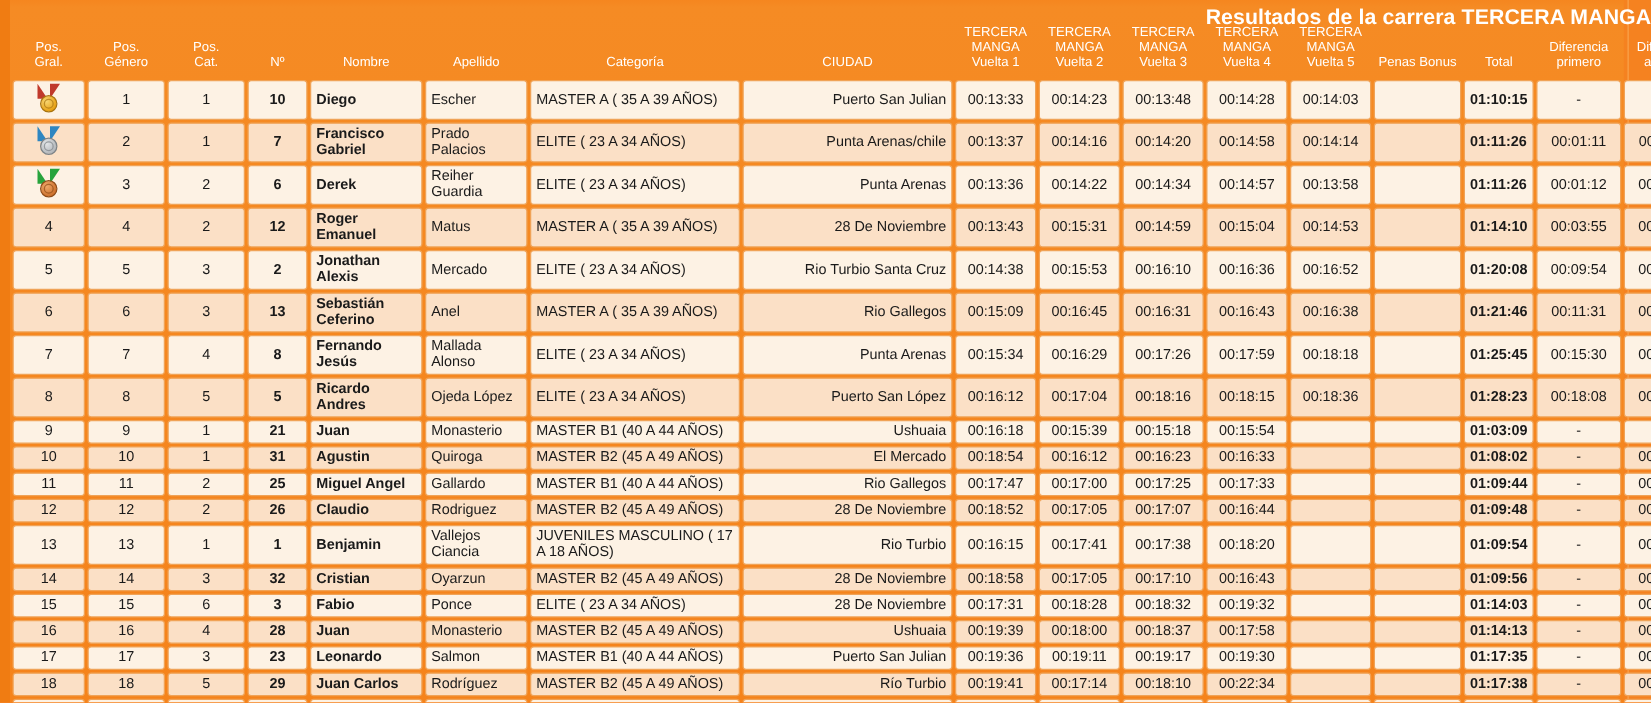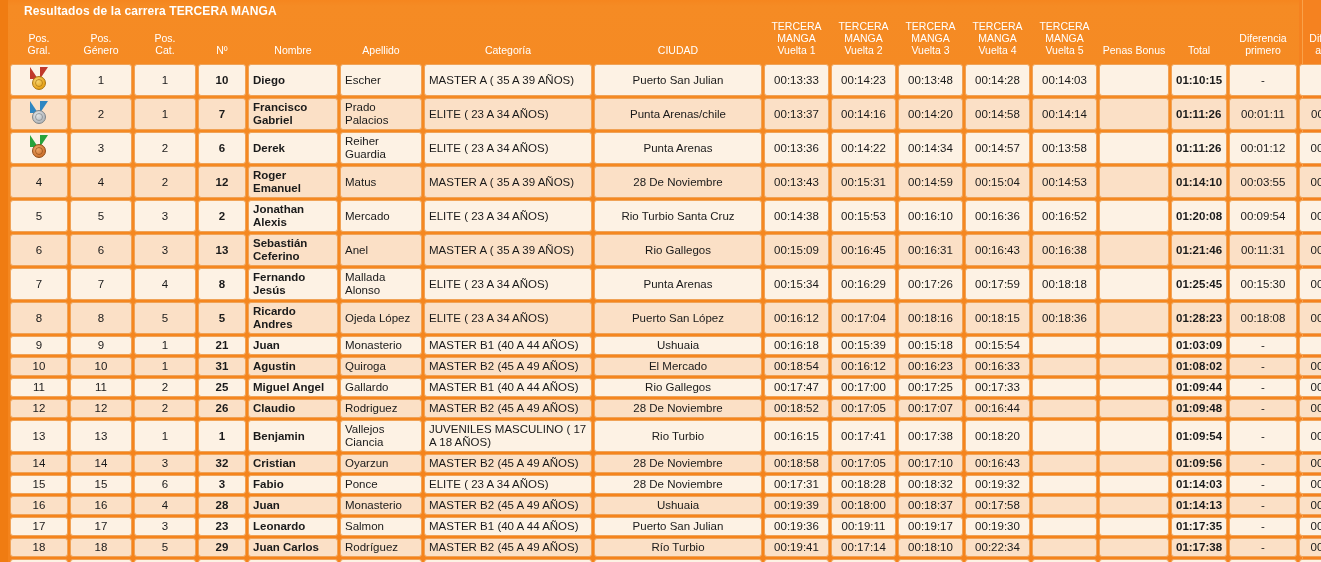--- a/index.html
+++ b/index.html
@@ -39,23 +39,23 @@
     position: absolute;
     left: 3px; top: 0; bottom: 0;
     width: 1px;
     background: #F9A24B;
   }
 
   .caption {
     position: absolute;
     left: 0; right: 0;
     top: 4px;
-    text-align: left;
+    text-align: right;
     color: #FFFFFF;
-    font-size: 12px;
+    font-size: 17px;
     font-weight: bold;
     letter-spacing: .1px;
     padding-left: 24px;
   }
 
   table.results {
     position: absolute;
     left: 8px;
     top: 0;
     width: 1292px;
@@ -96,21 +96,21 @@
   }
 
   
   td.c-center { text-align: center; }
 
   td.col-medal  { text-align: center; padding: 1px 2px; }
   td.col-num    { text-align: center; font-weight: bold; }
   td.col-name   { text-align: left; font-weight: bold; }
   td.col-last   { text-align: left; }
   td.col-cat    { text-align: left; }
-  td.col-city   { text-align: center; }
+  td.col-city   { text-align: right; }
   td.col-lap    { text-align: center; }
   td.col-bonus  { text-align: center; }
   td.col-total  { text-align: left; font-weight: bold; }
   td.col-diff   { text-align: center; }
 
   
   .medal {
     display: inline-block;
     width: 22px;
     height: 26px;

